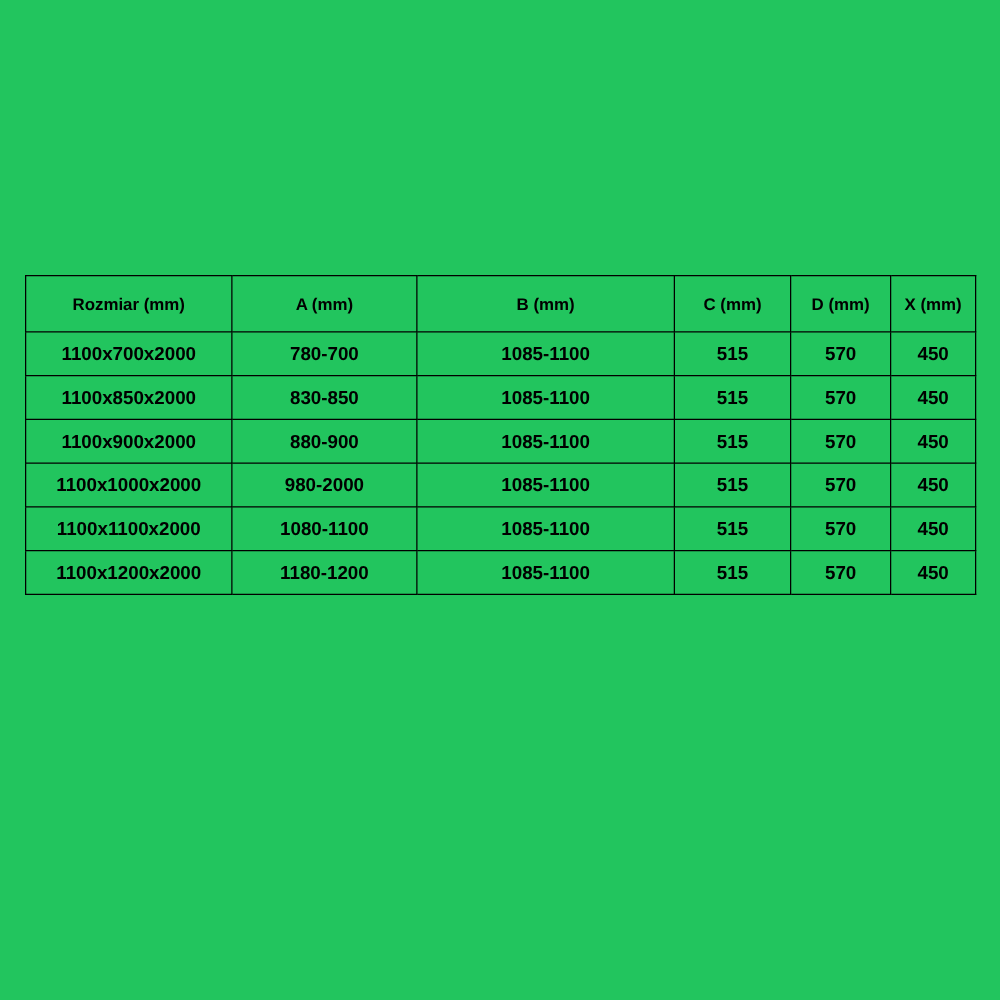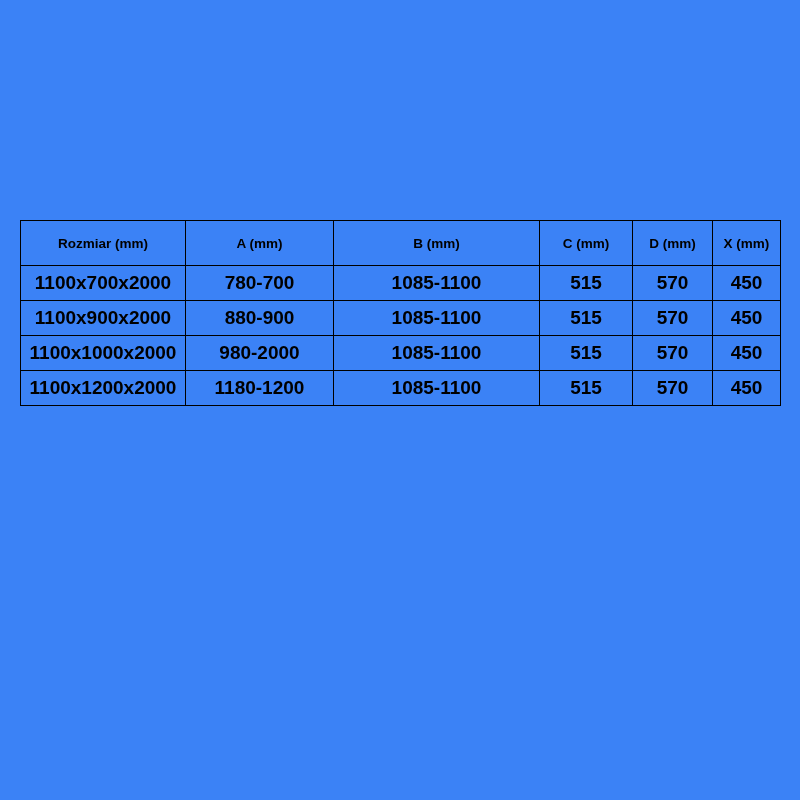--- a/index.html
+++ b/index.html
@@ -11,39 +11,39 @@
     width: 800px;
     height: 800px;
     font-family: "Liberation Sans", sans-serif;
     color: #000000;
     overflow: hidden;
   }
   .page {
     position: relative;
     width: 800px;
     height: 800px;
-    background: #3b82f6;
+    background: #22c55e;
   }
   .table-wrap {
     position: absolute;
     left: 20px;
     top: 220px;
     width: 760px;
   }
   table.spec-table {
     border-collapse: collapse;
     width: 760px;
     table-layout: fixed;
   }
   table.spec-table th,
   table.spec-table td {
     border: 1px solid #000000;
     text-align: center;
     vertical-align: middle;
-    font-size: 19px;
+    font-size: 15px;
     font-weight: bold;
     height: 34px;
     padding: 0 2px;
     white-space: nowrap;
     overflow: hidden;
   }
   table.spec-table thead th {
     height: 44px;
     font-size: 13.5px;
   }
@@ -82,30 +82,46 @@
       <tbody>
         <tr>
           <td>1100x700x2000</td>
           <td>780-700</td>
           <td>1085-1100</td>
           <td>515</td>
           <td>570</td>
           <td>450</td>
         </tr>
         <tr>
+          <td>1100x850x2000</td>
+          <td>830-850</td>
+          <td>1085-1100</td>
+          <td>515</td>
+          <td>570</td>
+          <td>450</td>
+        </tr>
+        <tr>
           <td>1100x900x2000</td>
           <td>880-900</td>
           <td>1085-1100</td>
           <td>515</td>
           <td>570</td>
           <td>450</td>
         </tr>
         <tr>
           <td>1100x1000x2000</td>
           <td>980-2000</td>
+          <td>1085-1100</td>
+          <td>515</td>
+          <td>570</td>
+          <td>450</td>
+        </tr>
+        <tr>
+          <td>1100x1100x2000</td>
+          <td>1080-1100</td>
           <td>1085-1100</td>
           <td>515</td>
           <td>570</td>
           <td>450</td>
         </tr>
         <tr>
           <td>1100x1200x2000</td>
           <td>1180-1200</td>
           <td>1085-1100</td>
           <td>515</td>

